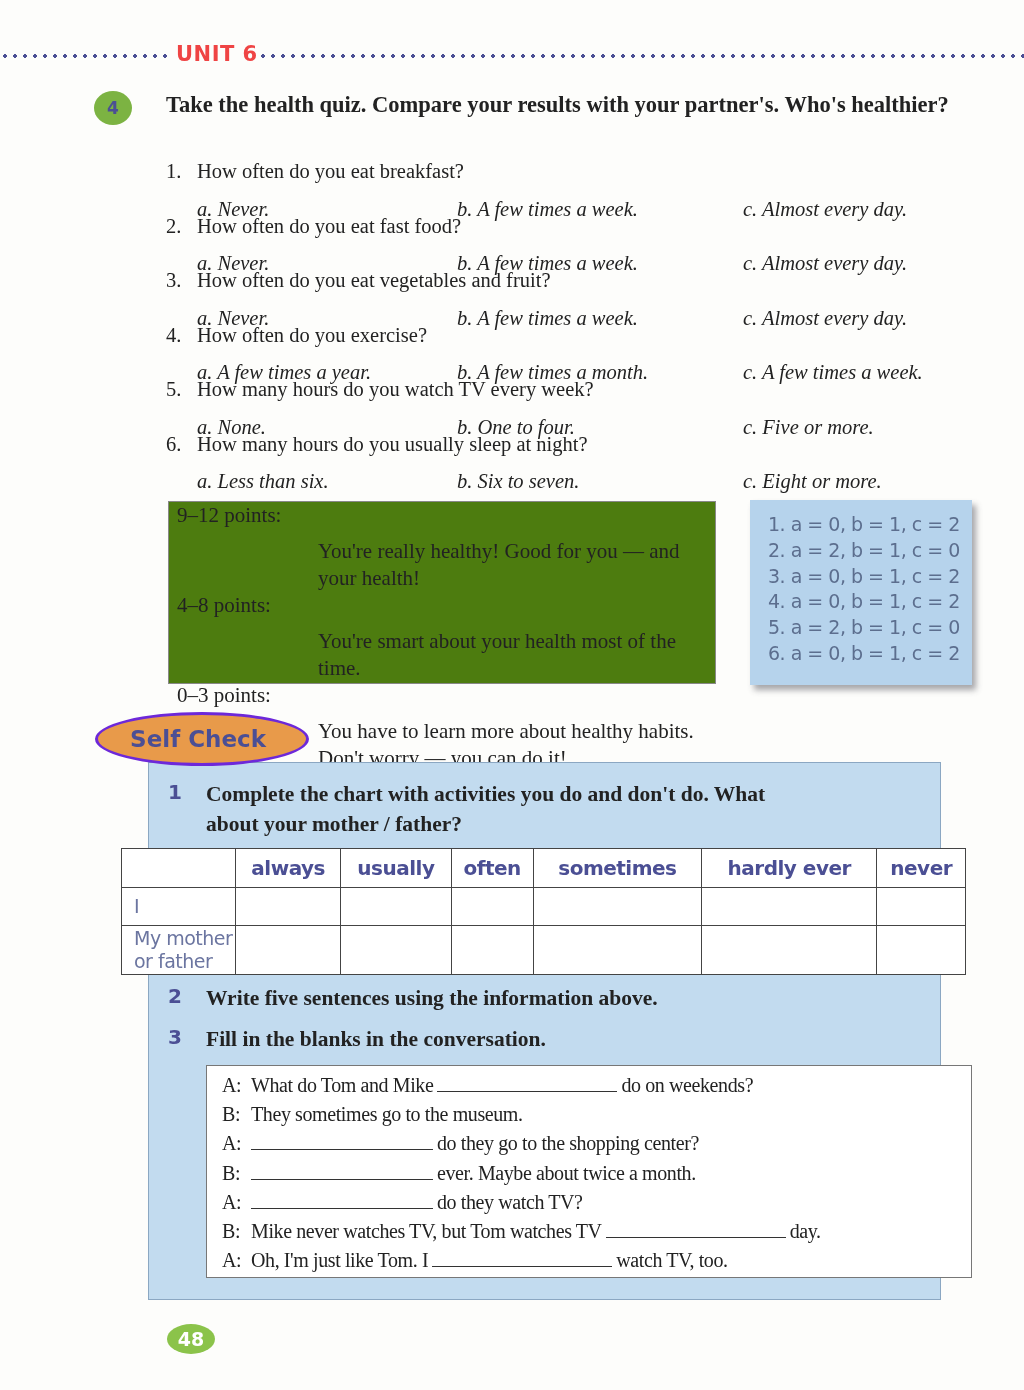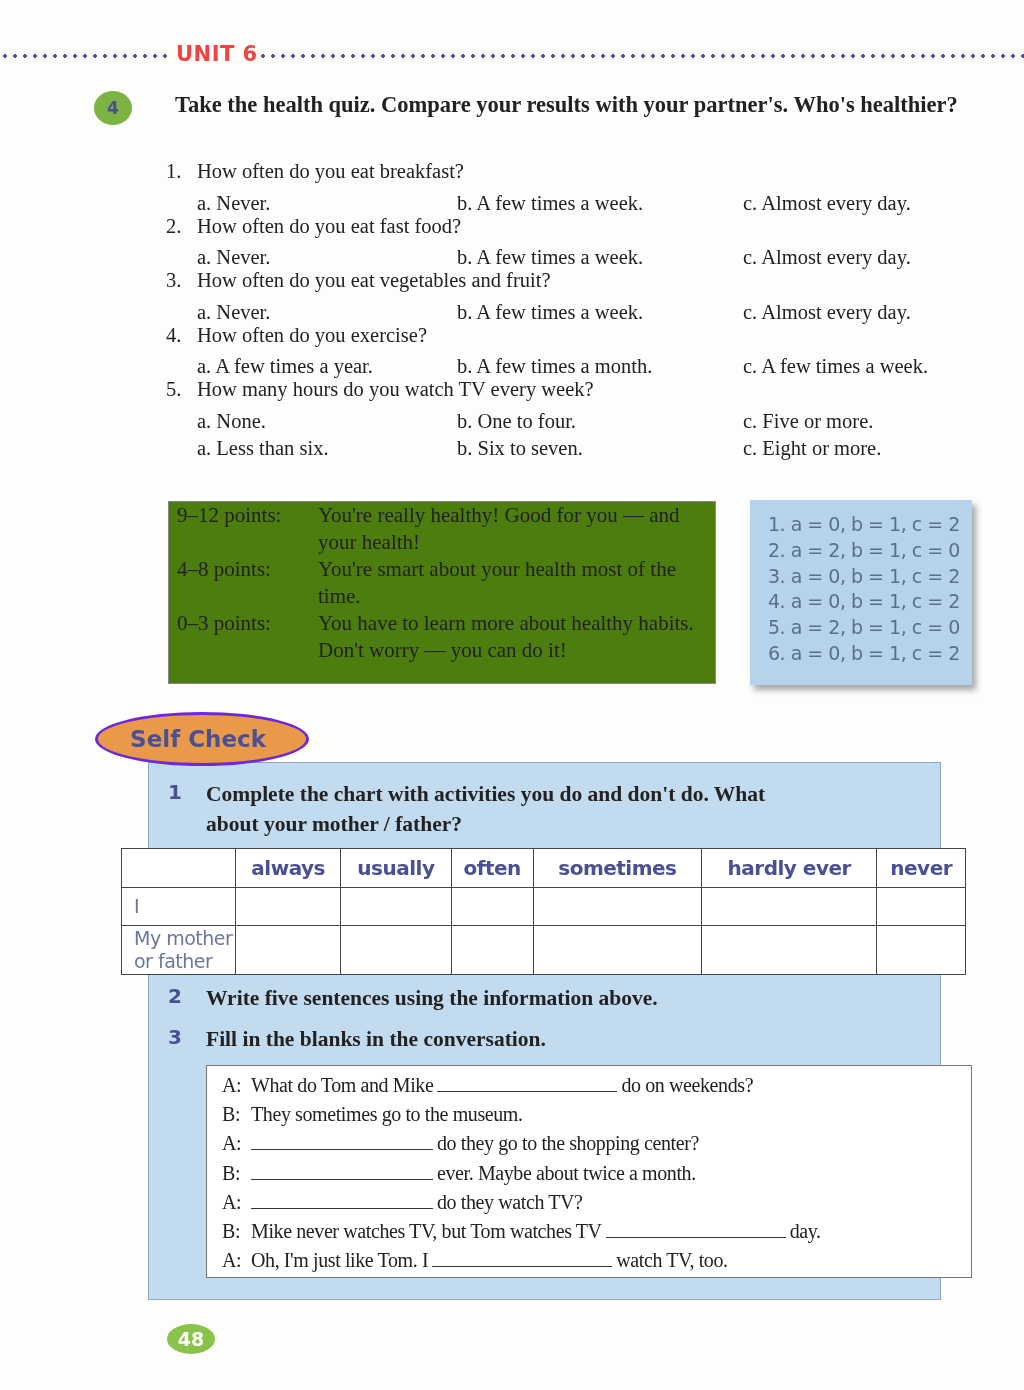--- a/index.html
+++ b/index.html
@@ -1,31 +1,31 @@
 <!DOCTYPE html>
 <html><head>
 <meta charset="utf-8">
 <style>
   html,body{margin:0;padding:0;}
   body{width:1024px;height:1390px;background:#fdfdfb;position:relative;overflow:hidden;font-family:"DejaVu Serif","Liberation Serif",serif;color:#222;}
   .unit-bar{position:absolute;top:42px;left:0;width:1024px;height:26px;}
   .dots{position:absolute;top:12px;height:4px;background-image:radial-gradient(circle,#4b4f94 1.6px,transparent 2px);background-size:10px 4px;background-repeat:repeat-x;}
   .unit-title{position:absolute;left:176px;top:0;font-family:"DejaVu Sans","Liberation Sans",sans-serif;font-weight:bold;font-size:21px;color:#ef4444;letter-spacing:0.5px;}
   .ex-num{position:absolute;left:94px;top:91px;width:38px;height:34px;border-radius:50%;background:#7cb342;color:#4b4f94;font-family:"DejaVu Sans",sans-serif;font-weight:bold;font-size:17px;display:flex;align-items:center;justify-content:center;}
-  .instruction{position:absolute;left:166px;top:90px;width:810px;font-family:"Liberation Serif",serif;font-weight:bold;font-size:22.5px;line-height:30px;color:#222;margin-left:9px;}
+  .instruction{position:absolute;left:166px;top:90px;width:810px;font-family:"Liberation Serif",serif;font-weight:bold;font-size:22.5px;line-height:30px;color:#222;}
   .quiz{position:absolute;left:166px;top:158px;width:830px;font-family:"Liberation Serif",serif;font-size:20.5px;}
   .q{height:27.5px;line-height:27px;}
   .qn{display:inline-block;width:31px;}
   .opts{position:relative;height:27px;line-height:27px;}
-  .opt{position:absolute;top:4px;white-space:nowrap;}
+  .opt{position:absolute;top:10px;white-space:nowrap;font-style:italic;}
   .oa{left:31px;}.ob{left:291px;}.oc{left:577px;}
   .score-box{position:absolute;left:168px;top:501px;width:548px;height:183px;border:1.5px solid #888;background:#4d7c0f;font-family:"Liberation Serif",serif;font-size:21px;box-sizing:border-box;padding:0 0 0 8px;}
   .srow{display:flex;line-height:27px;}
   .slabel{width:141px;flex:none;}
-  .stext{width:395px;}
+  .stext{width:395px;margin-top:36px;}
   .key-box{position:absolute;left:750px;top:500px;width:222px;height:185px;background:#b6d3ec;box-shadow:4px 5px 6px rgba(60,60,70,0.45);font-family:"DejaVu Sans","Liberation Sans",sans-serif;font-size:19px;color:#5c6e8e;box-sizing:border-box;padding:12px 0 0 18px;}
   .krow{line-height:25.8px;letter-spacing:-0.5px;}
   .selfcheck{position:absolute;left:95px;top:712px;width:214px;height:54px;border-radius:50%;background:#e89a4a;border:3px solid #6d28d9;box-sizing:border-box;display:flex;align-items:center;justify-content:center;font-family:"DejaVu Sans","Liberation Sans",sans-serif;font-weight:bold;font-size:23px;color:#4b4f94;z-index:3;padding-right:8px;}
   .sc-panel{position:absolute;left:148px;top:762px;width:793px;height:538px;background:#c2dbef;border:1.5px solid #8ba7c2;box-sizing:border-box;}
   .sc-item{position:absolute;left:168px;font-family:"Liberation Serif",serif;font-weight:bold;font-size:21.5px;color:#222;}
   .sc-num{position:absolute;left:0;font-family:"DejaVu Sans",sans-serif;font-weight:bold;color:#4b4f94;font-size:20px;}
   .sc-text{position:absolute;left:38px;width:720px;line-height:29px;white-space:nowrap;}
   .chart-table{position:absolute;left:121px;top:848px;width:845px;height:127px;border-collapse:collapse;background:#fff;z-index:2;font-family:"DejaVu Sans","Liberation Sans",sans-serif;}
   .chart-table td,.chart-table th{border:1.5px solid #444;padding:0;}
   .chart-table th{font-weight:bold;color:#4b4f94;font-size:20px;height:38px;letter-spacing:-0.5px;}
@@ -83,20 +83,21 @@
   </div>
   <div>
     <div class="q"><span class="qn">5.</span><span>How many hours do you watch TV every week?</span></div>
     <div class="opts">
         <span class="opt oa">a. None.</span>
         <span class="opt ob">b. One to four.</span>
         <span class="opt oc">c. Five or more.</span>
       </div>
   </div>
   <div>
+    <div class="q"><span class="qn">6.</span><span>How many hours do you usually sleep at night?</span></div>
     <div class="opts">
         <span class="opt oa">a. Less than six.</span>
         <span class="opt ob">b. Six to seven.</span>
         <span class="opt oc">c. Eight or more.</span>
       </div>
   </div>
 </div>
 
 <div class="score-box">
   <div class="srow">

